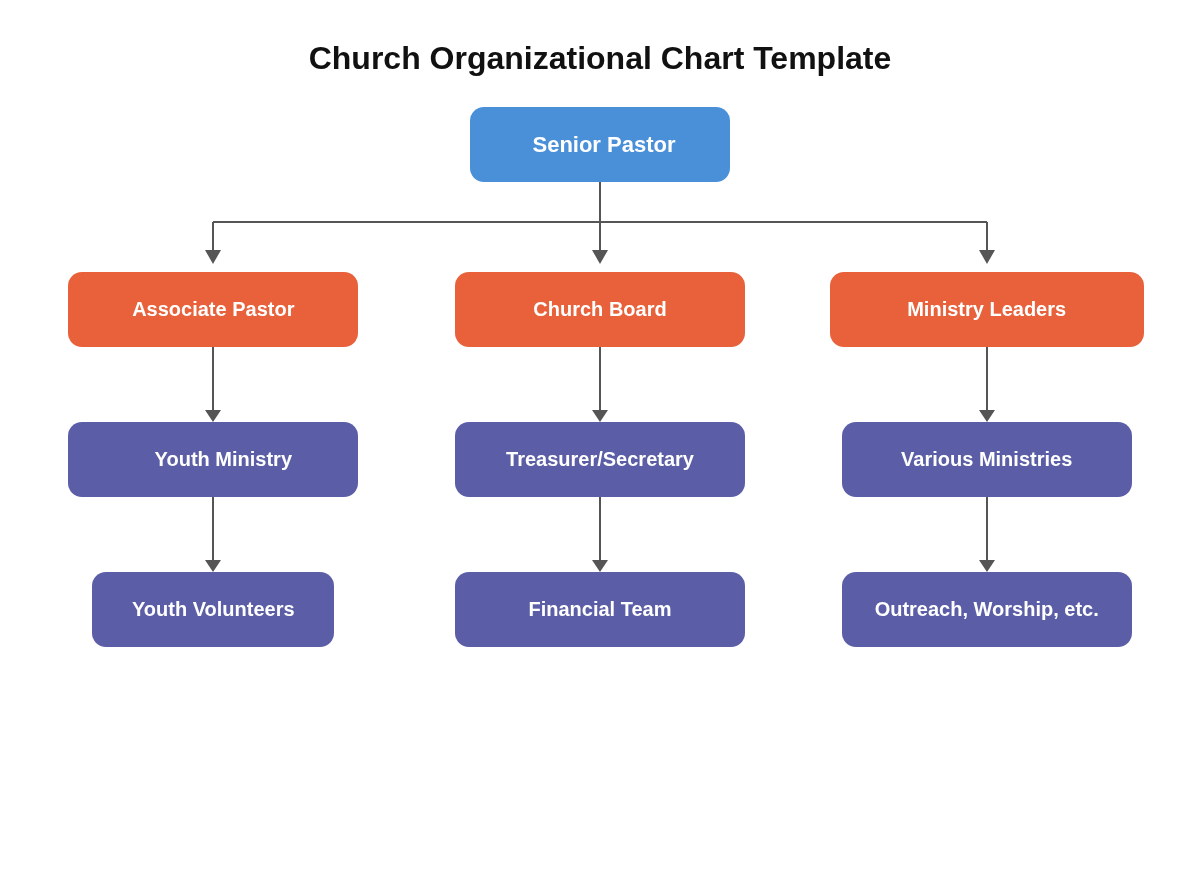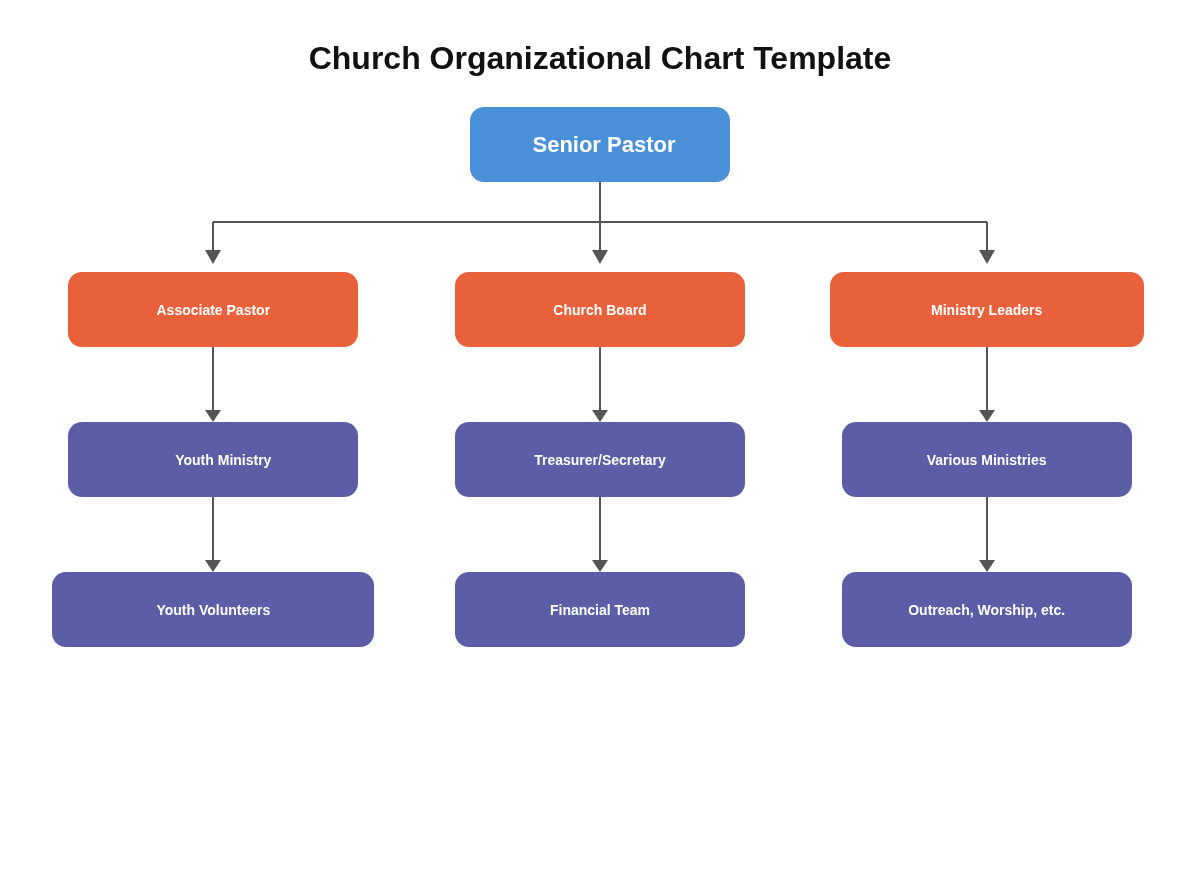--- a/index.html
+++ b/index.html
@@ -28,21 +28,21 @@
       justify-content: center;
       align-items: flex-start;
       position: relative;
     }
     .node {
       display: flex;
       align-items: center;
       justify-content: center;
       border-radius: 14px;
       padding: 18px 24px;
-      font-size: 14px;
+      font-size: 20px;
       font-weight: 600;
       color: #fff;
       text-align: center;
       min-width: 240px;
       min-height: 75px;
     }
     .node-blue { background-color: #4A90D9; padding-left: 32px; }
     .node-orange { background-color: #E8613A; }
     .node-purple { background-color: #5B5EA6; }
 
@@ -116,21 +116,21 @@
       <div style="display:flex;flex-direction:column;align-items:center;height:75px;">
         <div style="width:2px;background:#555;flex:1;"></div>
         <div class="arrow-down"></div>
       </div>
       <div class="node node-purple" style="width:290px;padding-left:44px;">Youth Ministry</div>
 
       <div style="display:flex;flex-direction:column;align-items:center;height:75px;">
         <div style="width:2px;background:#555;flex:1;"></div>
         <div class="arrow-down"></div>
       </div>
-      <div class="node node-purple" style="width:322px;">Youth Volunteers</div>
+      <div class="node node-purple" style="width:242px;">Youth Volunteers</div>
     </div>
 
     <div class="branch">
       <div class="node node-orange" style="width:290px;">Church Board</div>
 
       <div style="display:flex;flex-direction:column;align-items:center;height:75px;">
         <div style="width:2px;background:#555;flex:1;"></div>
         <div class="arrow-down"></div>
       </div>
       <div class="node node-purple" style="width:290px;">Treasurer/Secretary</div>

